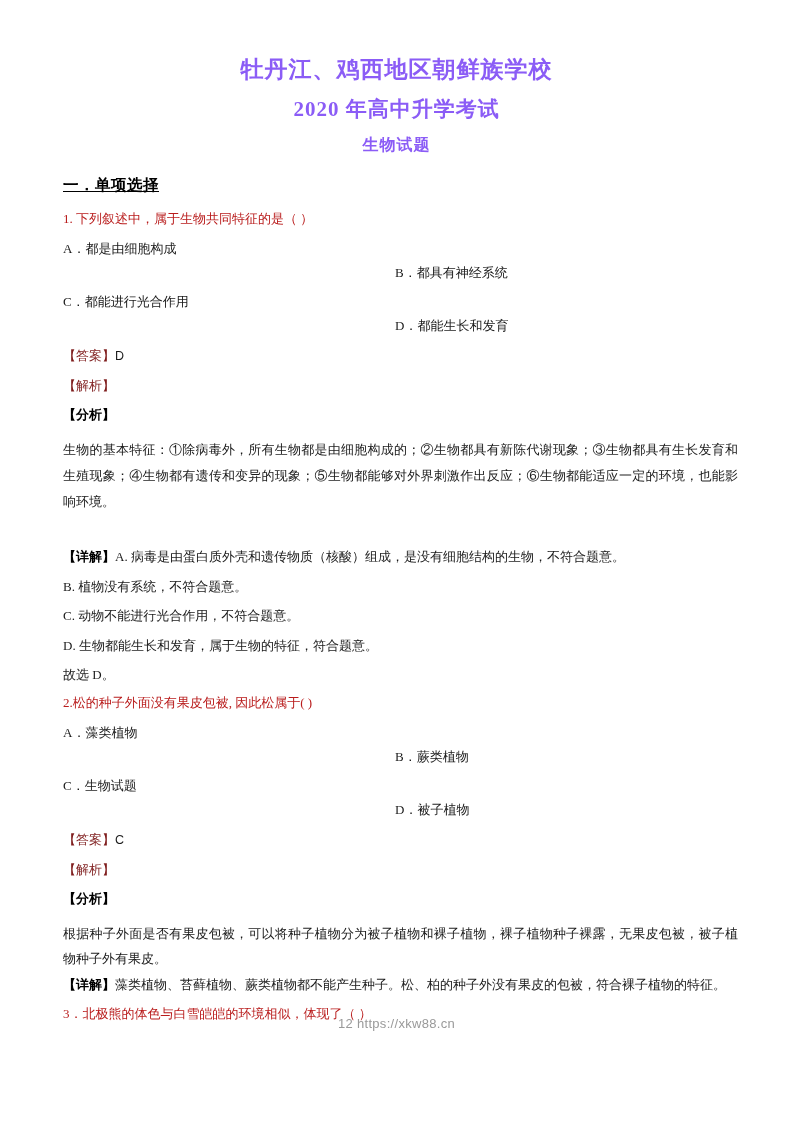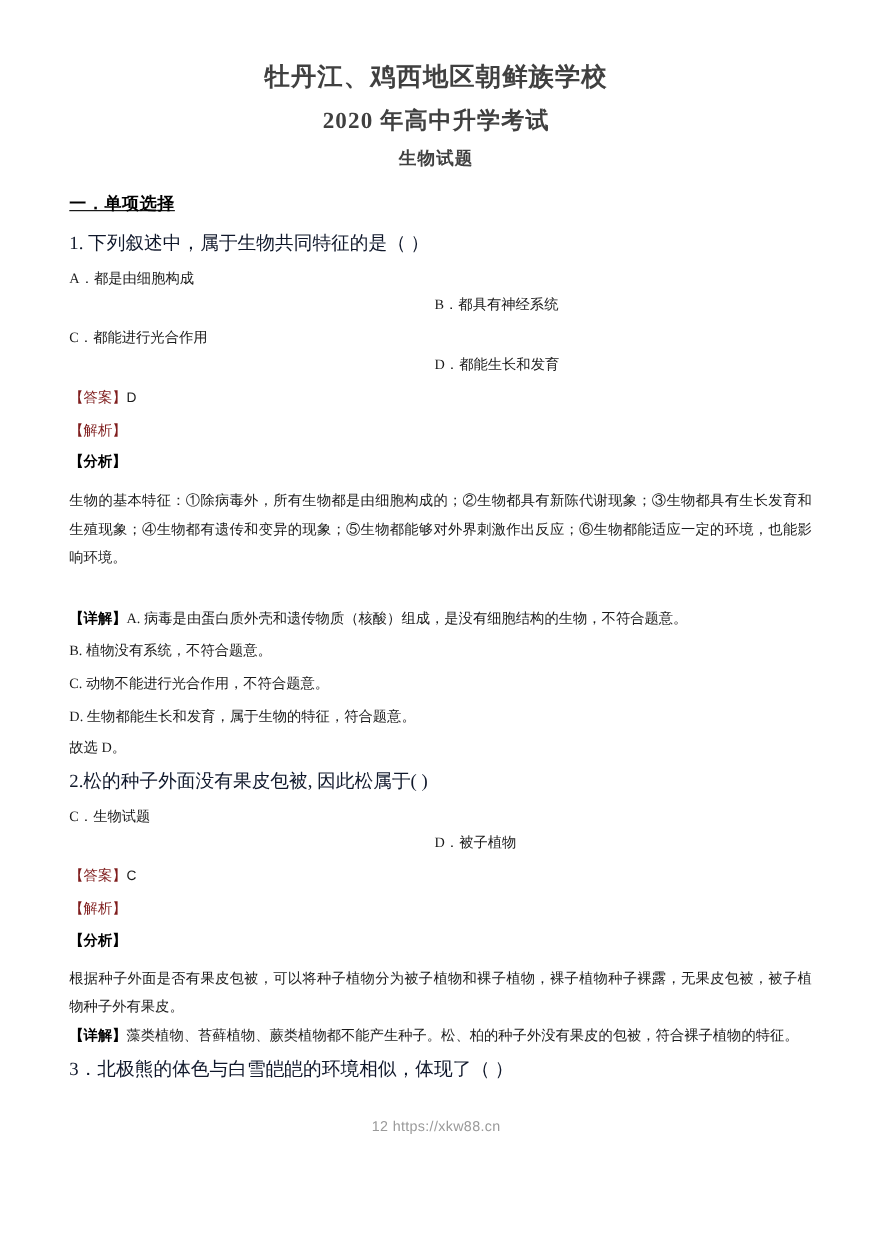--- a/index.html
+++ b/index.html
@@ -25,21 +25,21 @@
 
   
   .titles {
     text-align: center;
     padding-top: 58px;
   }
   .title-line {
     font-weight: bold;
     letter-spacing: 1px;
     line-height: 1.0;
-    color: #404040;
+    color: #8b5cf6;
   }
   .title-1 { font-size: 23px; margin-bottom: 18px; }
   .title-2 { font-size: 21px; margin-bottom: 17px; }
   .title-3 { font-size: 16px; margin-bottom: 0; }
 
   
   .content {
     margin-top: 22px;
     padding-left: 63px;
     padding-right: 55px;
@@ -48,24 +48,24 @@
   .section-heading {
     font-size: 15.5px;
     font-weight: bold;
     color: #000;
     margin: 0 0 15px 0;
     letter-spacing: 0.5px;
     text-decoration: underline;
   }
 
   .q-stem {
-    font-size: 17px;
+    font-size: 13px;
     line-height: 1.2;
     margin: 0 0 14px 0;
-    color: #0f172a;
+    color: #b91c1c;
   }
 
   .options-row {
     display: flex;
     margin: 0 0 14px 0;
     font-size: 13px;
     line-height: 1.2;
   }
   .opt {
     white-space: nowrap;
@@ -179,20 +179,24 @@
       </div>
 
     </div>
 
     <div class="gap-sm"></div>
 
     <div>
 
       <p class="q-stem">2.松的种子外面没有果皮包被, 因此松属于(   )</p>
 
+      <div class="options-row">
+        <span class="opt opt-left">A．藻类植物</span>
+        <span class="opt opt-right">B．蕨类植物</span>
+      </div>
 
       <div class="options-row">
         <span class="opt opt-left">C．生物试题</span>
         <span class="opt opt-right">D．被子植物</span>
       </div>
 
       <p class="meta-line">
         <span class="tag-blue">【答案】</span><span class="meta-val">C</span>
       </p>
 

